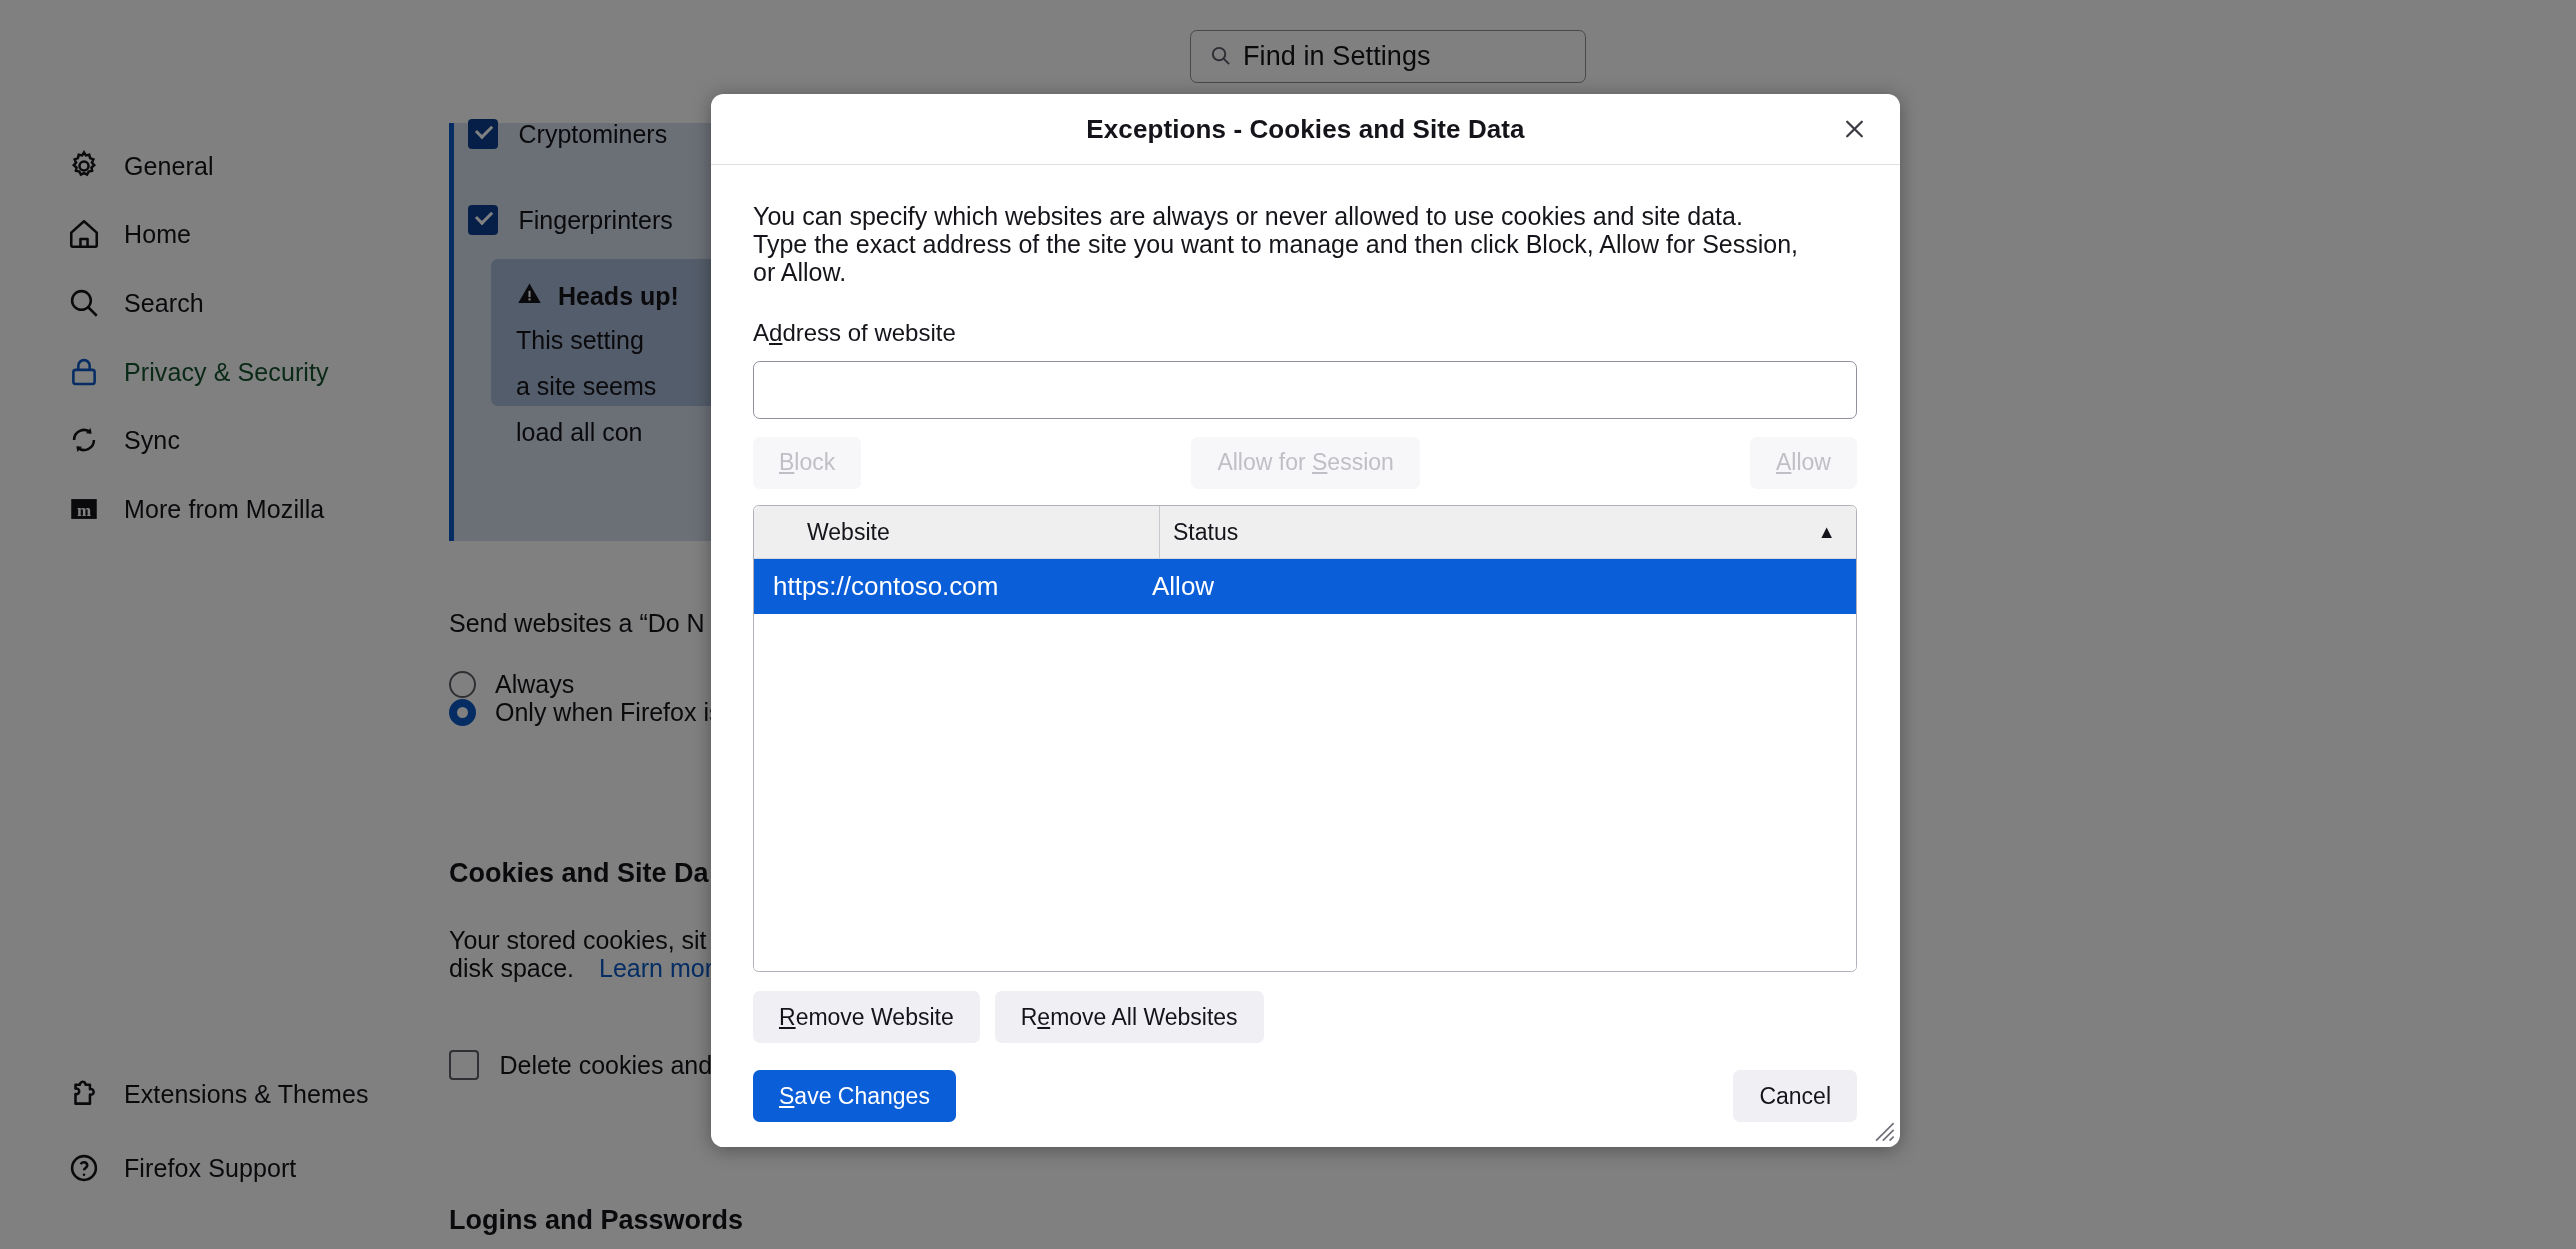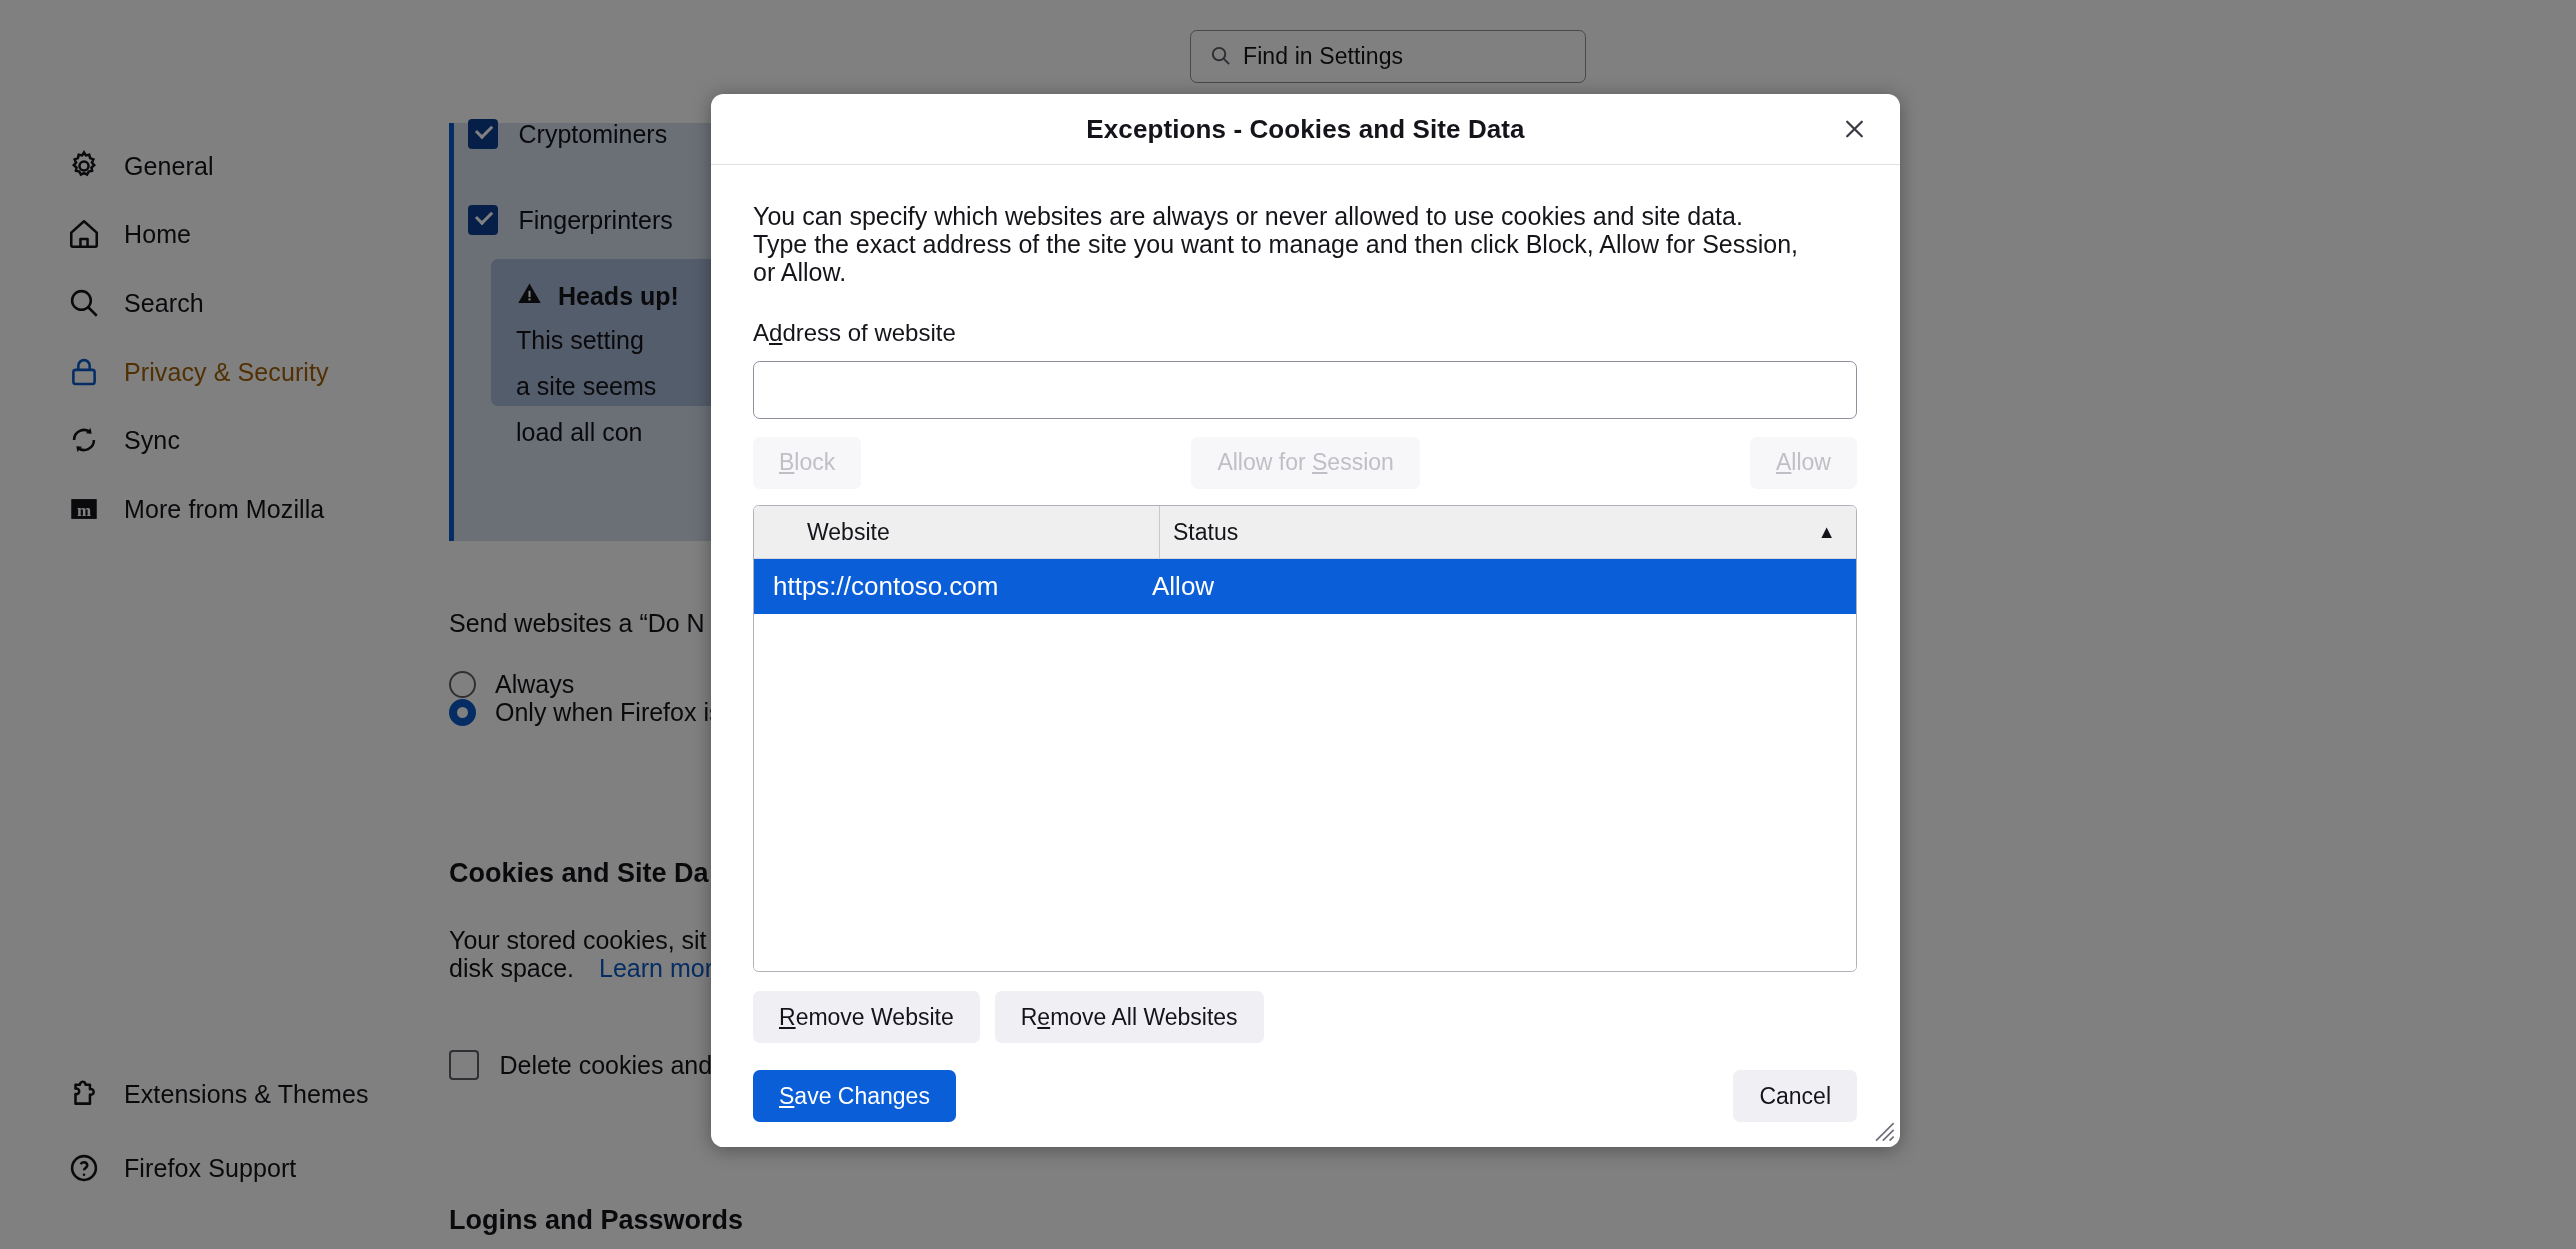--- a/index.html
+++ b/index.html
@@ -34,21 +34,21 @@
     height: 53px;
     border: 1.4px solid #8f8f9d;
     border-radius: 6.8px;
     display: flex;
     align-items: center;
     padding: 0 18px;
     gap: 11px;
     background: transparent;
   }
   .search-input-text {
-    font-size: 23px;
+    font-size: 27px;
     color: #15141a;
     letter-spacing: 0.1px;
     white-space: nowrap;
   }
 
   
   .sidebar {
     position: absolute;
     left: 0;
     top: 0;
@@ -62,21 +62,21 @@
     gap: 23px;
     height: 48px;
     padding-left: 67px;
     white-space: nowrap;
   }
   .side-item .lbl {
     font-size: 25px;
     color: #15141a;
     letter-spacing: 0.1px;
   }
-  .side-item.active .lbl { color: #a16207; font-weight: 400; }
+  .side-item.active .lbl { color: #14532d; font-weight: 400; }
   .side-ico { width: 34px; height: 34px; flex: 0 0 34px; display:block; }
 
   
   .content { position: absolute; left: 449px; top: 0; width: 959px; height: 1250px; }
 
   .tp-panel {
     position: absolute;
     left: 0px;
     top: 123px;
     width: 822px;

